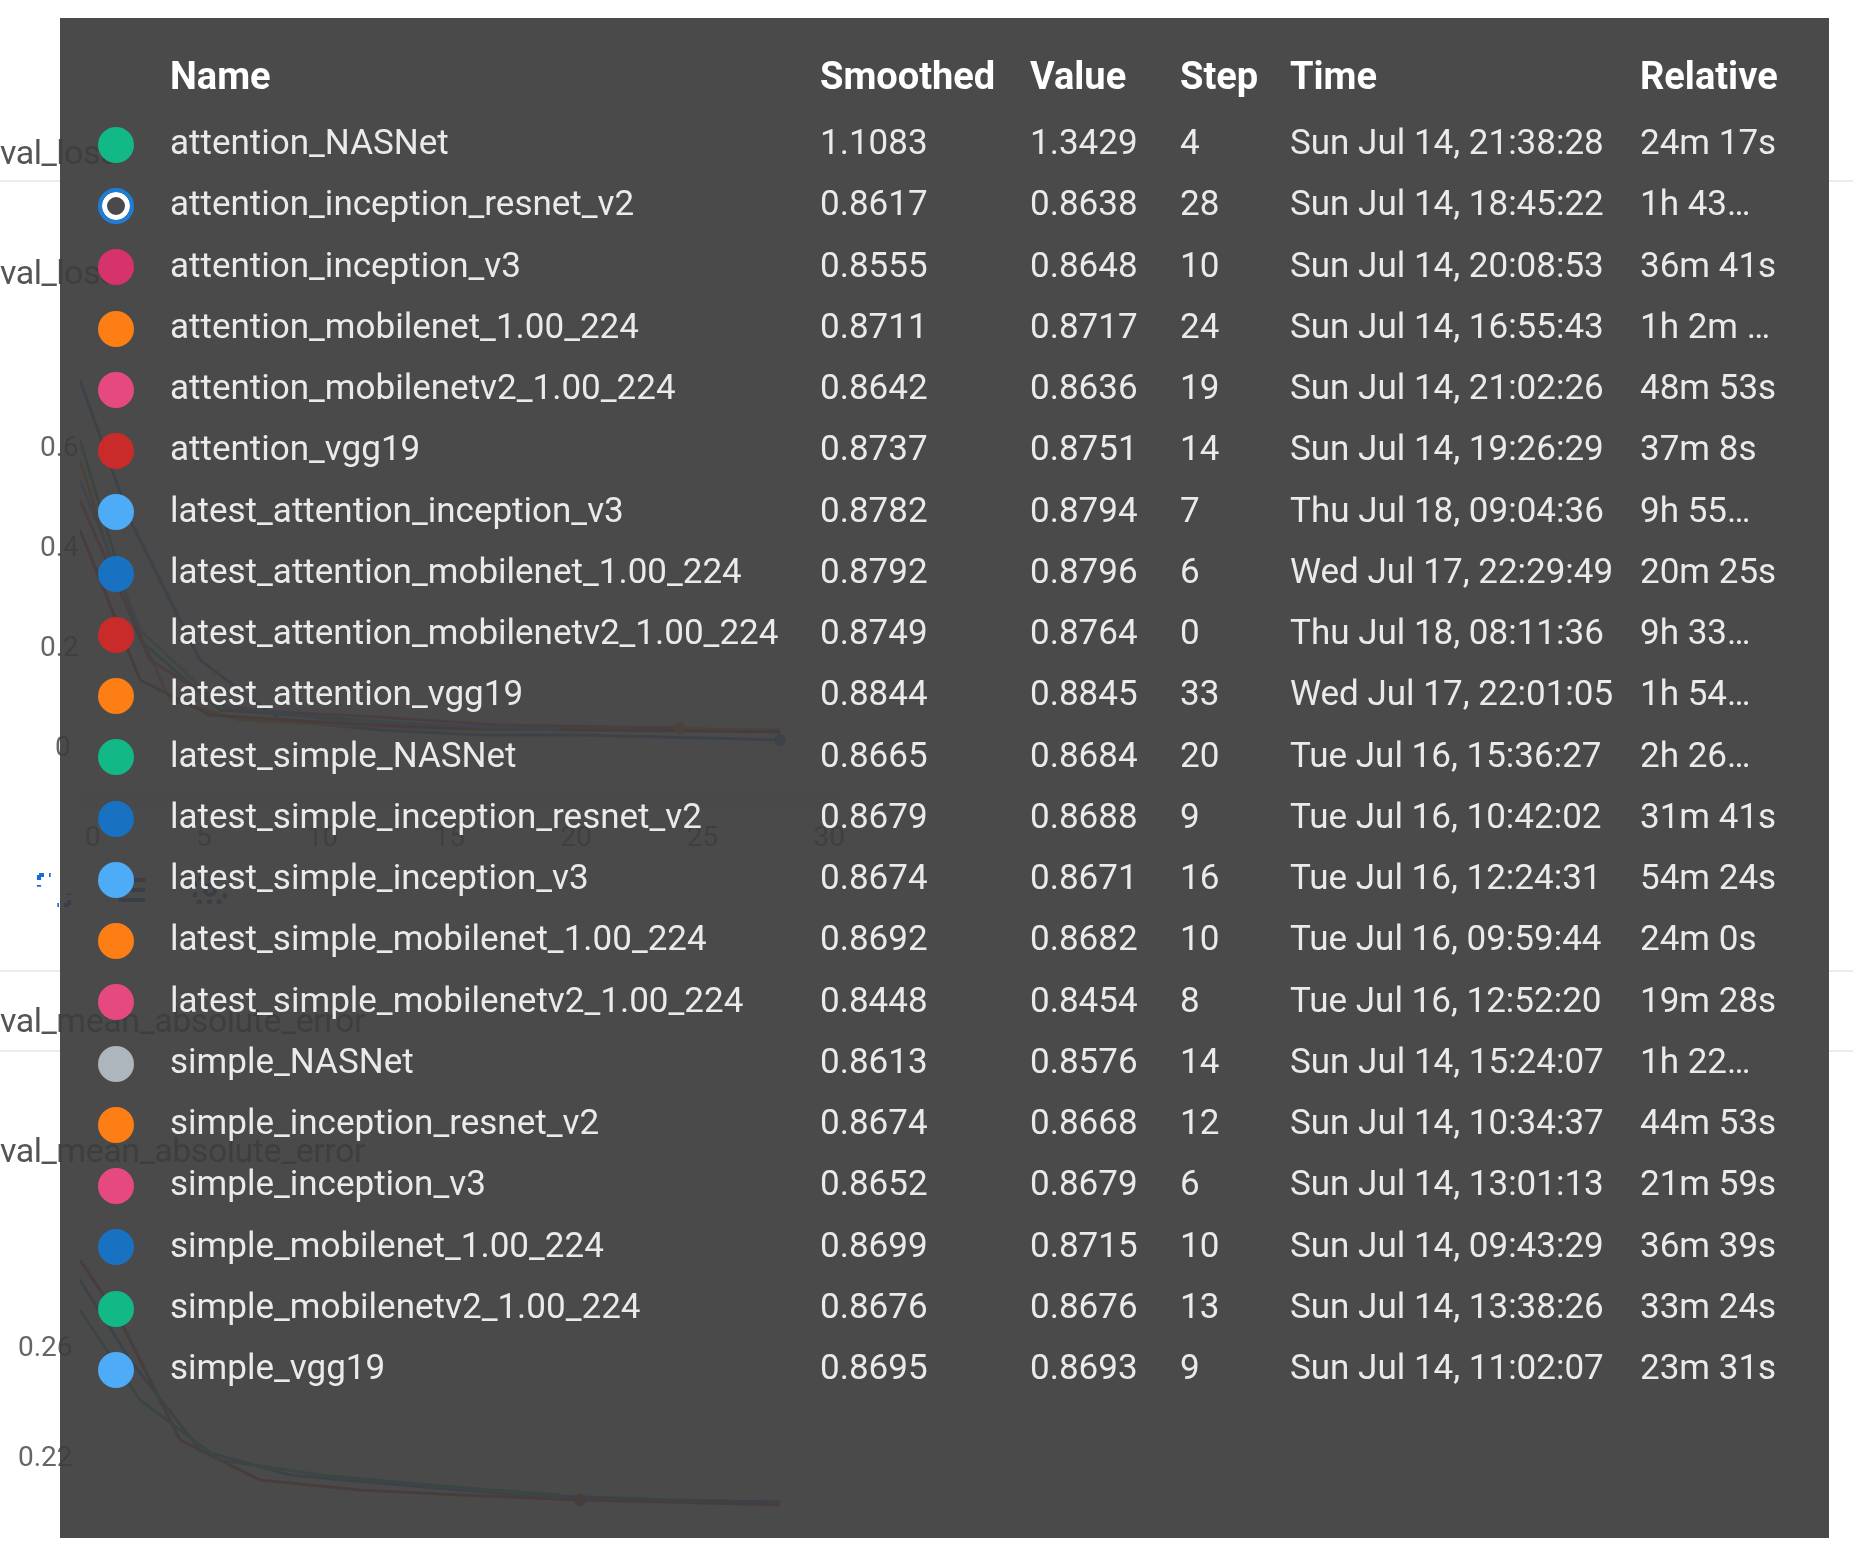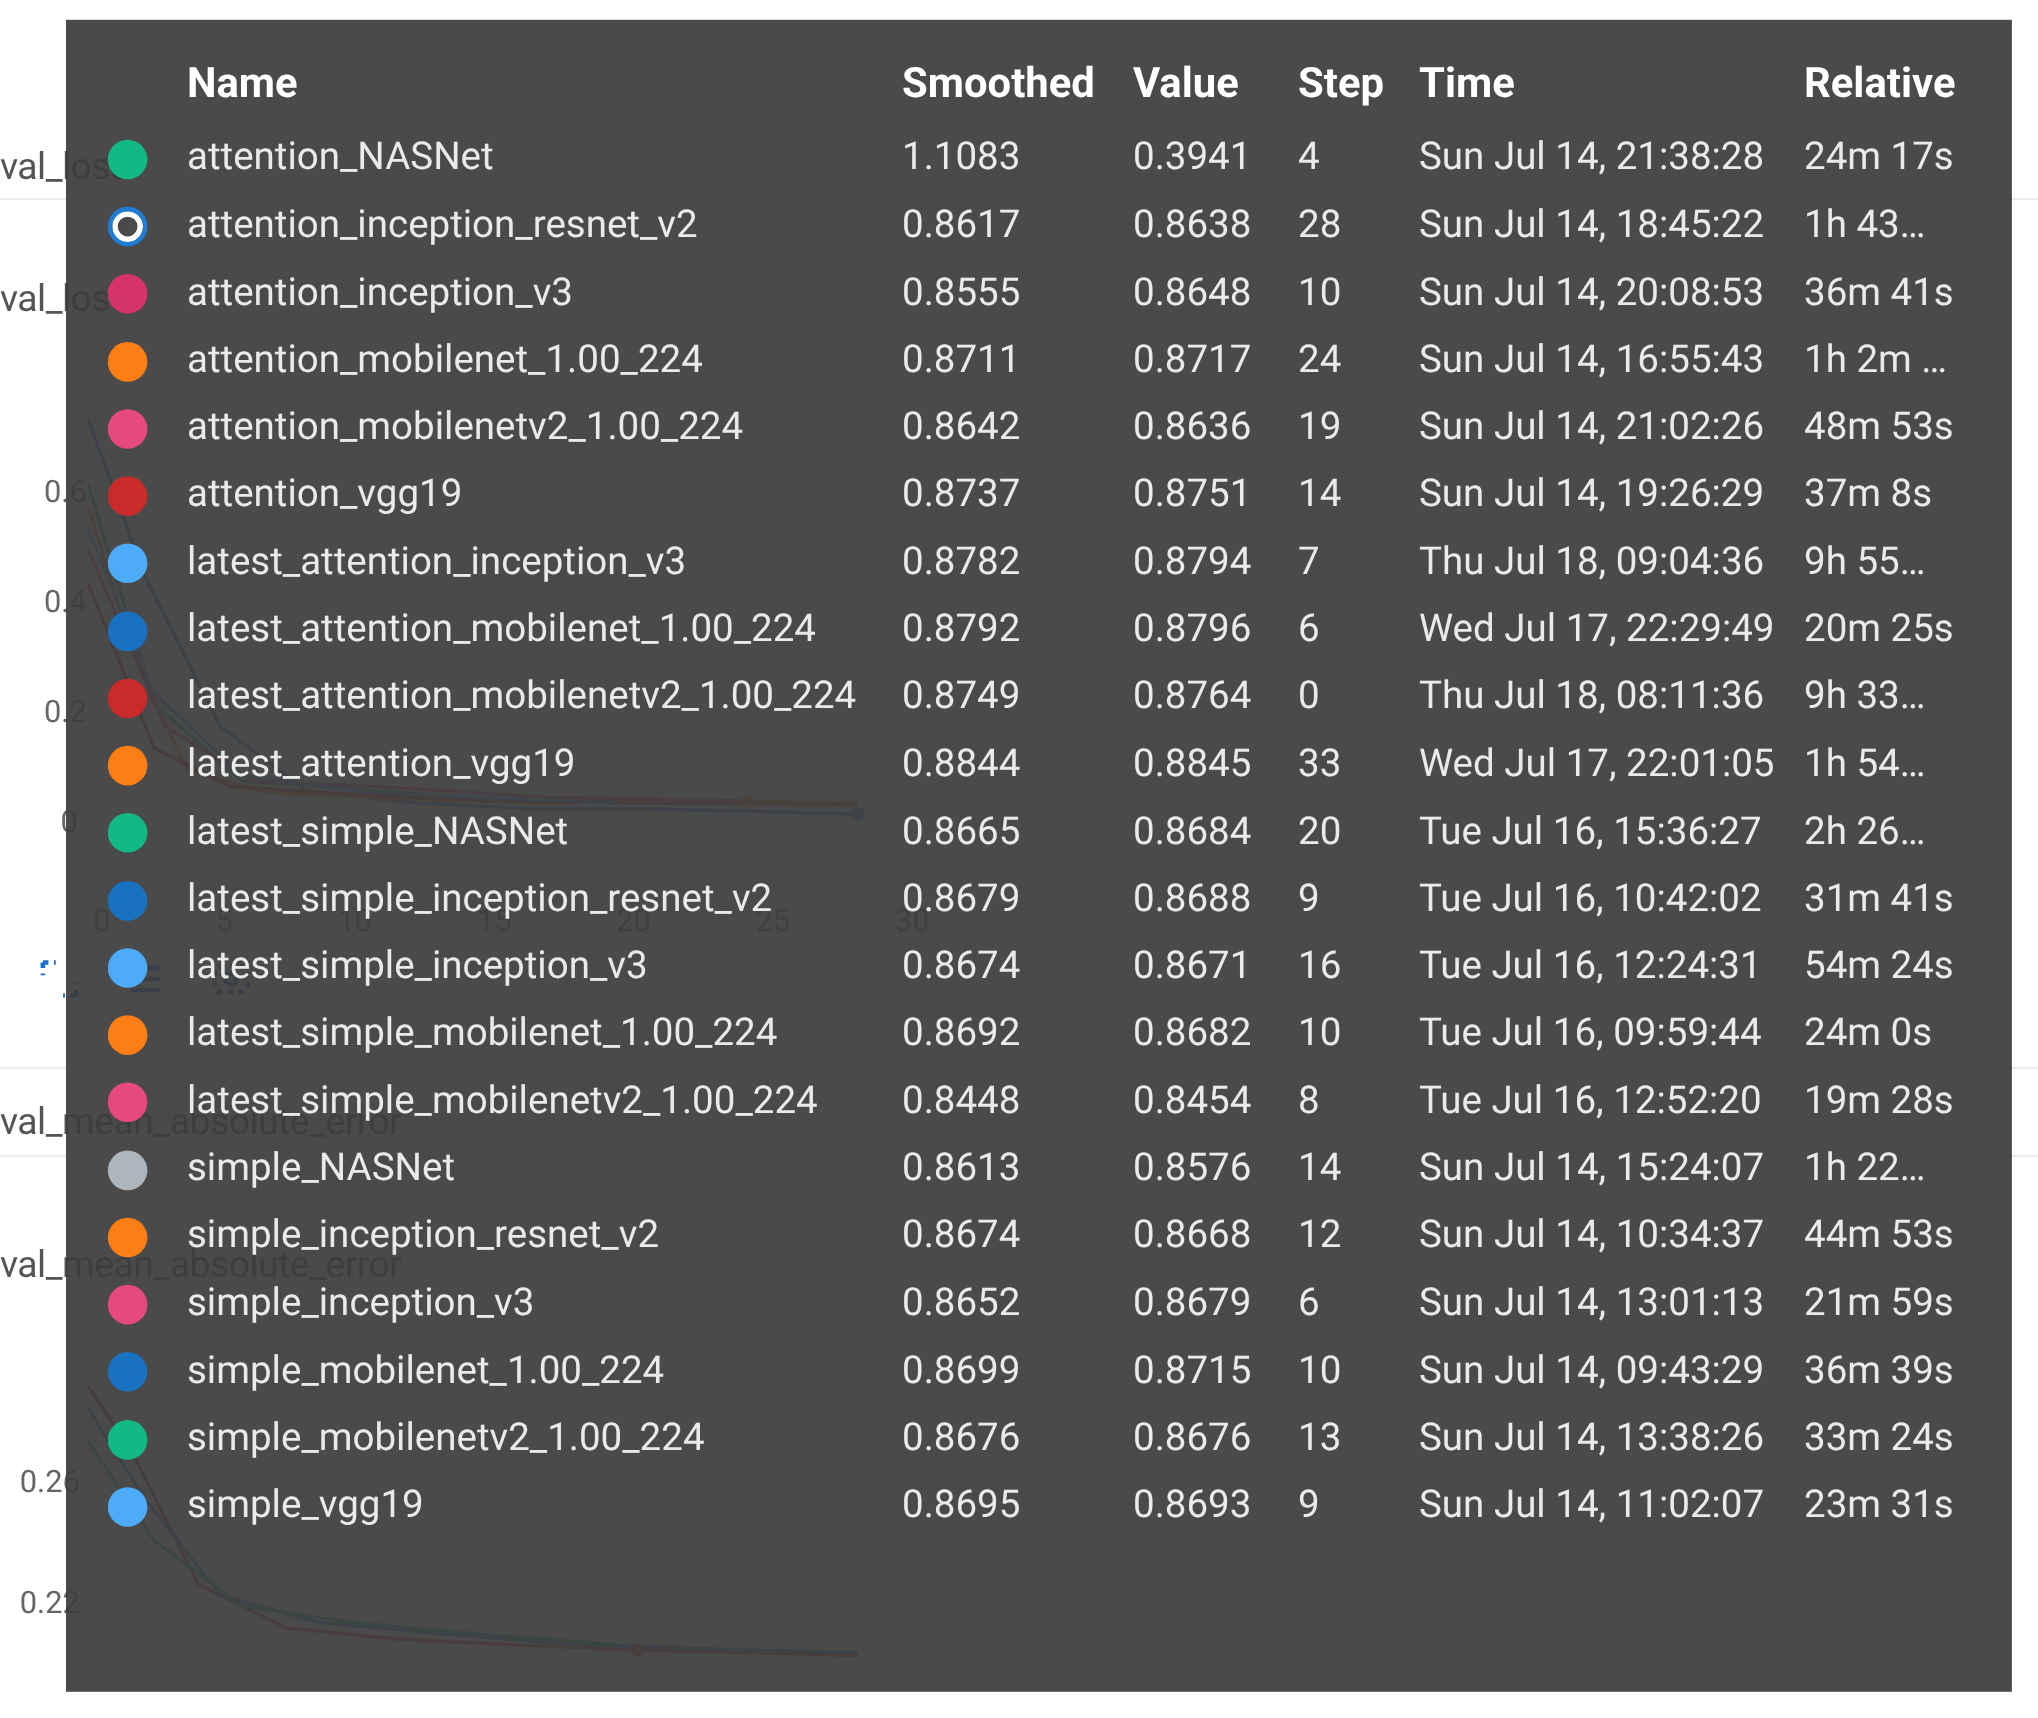--- a/index.html
+++ b/index.html
@@ -230,21 +230,21 @@
         <th>Step</th>
         <th>Time</th>
         <th>Relative</th>
       </tr>
     </thead>
     <tbody id="tt-body">
         <tr>
           <td><span class="swatch" style="background: rgb(18, 184, 134); color: rgb(18, 184, 134);"></span></td>
           <td>attention_NASNet</td>
           <td>1.1083</td>
-          <td>0.3941</td>
+          <td>1.3429</td>
           <td>4</td>
           <td>Sun Jul 14, 21:38:28</td>
           <td>24m 17s</td>
         </tr>
         <tr class="highlight">
           <td><span class="swatch selected" style="background: rgb(28, 126, 214); color: rgb(28, 126, 214);"></span></td>
           <td>attention_inception_resnet_v2</td>
           <td>0.8617</td>
           <td>0.8638</td>
           <td>28</td>

